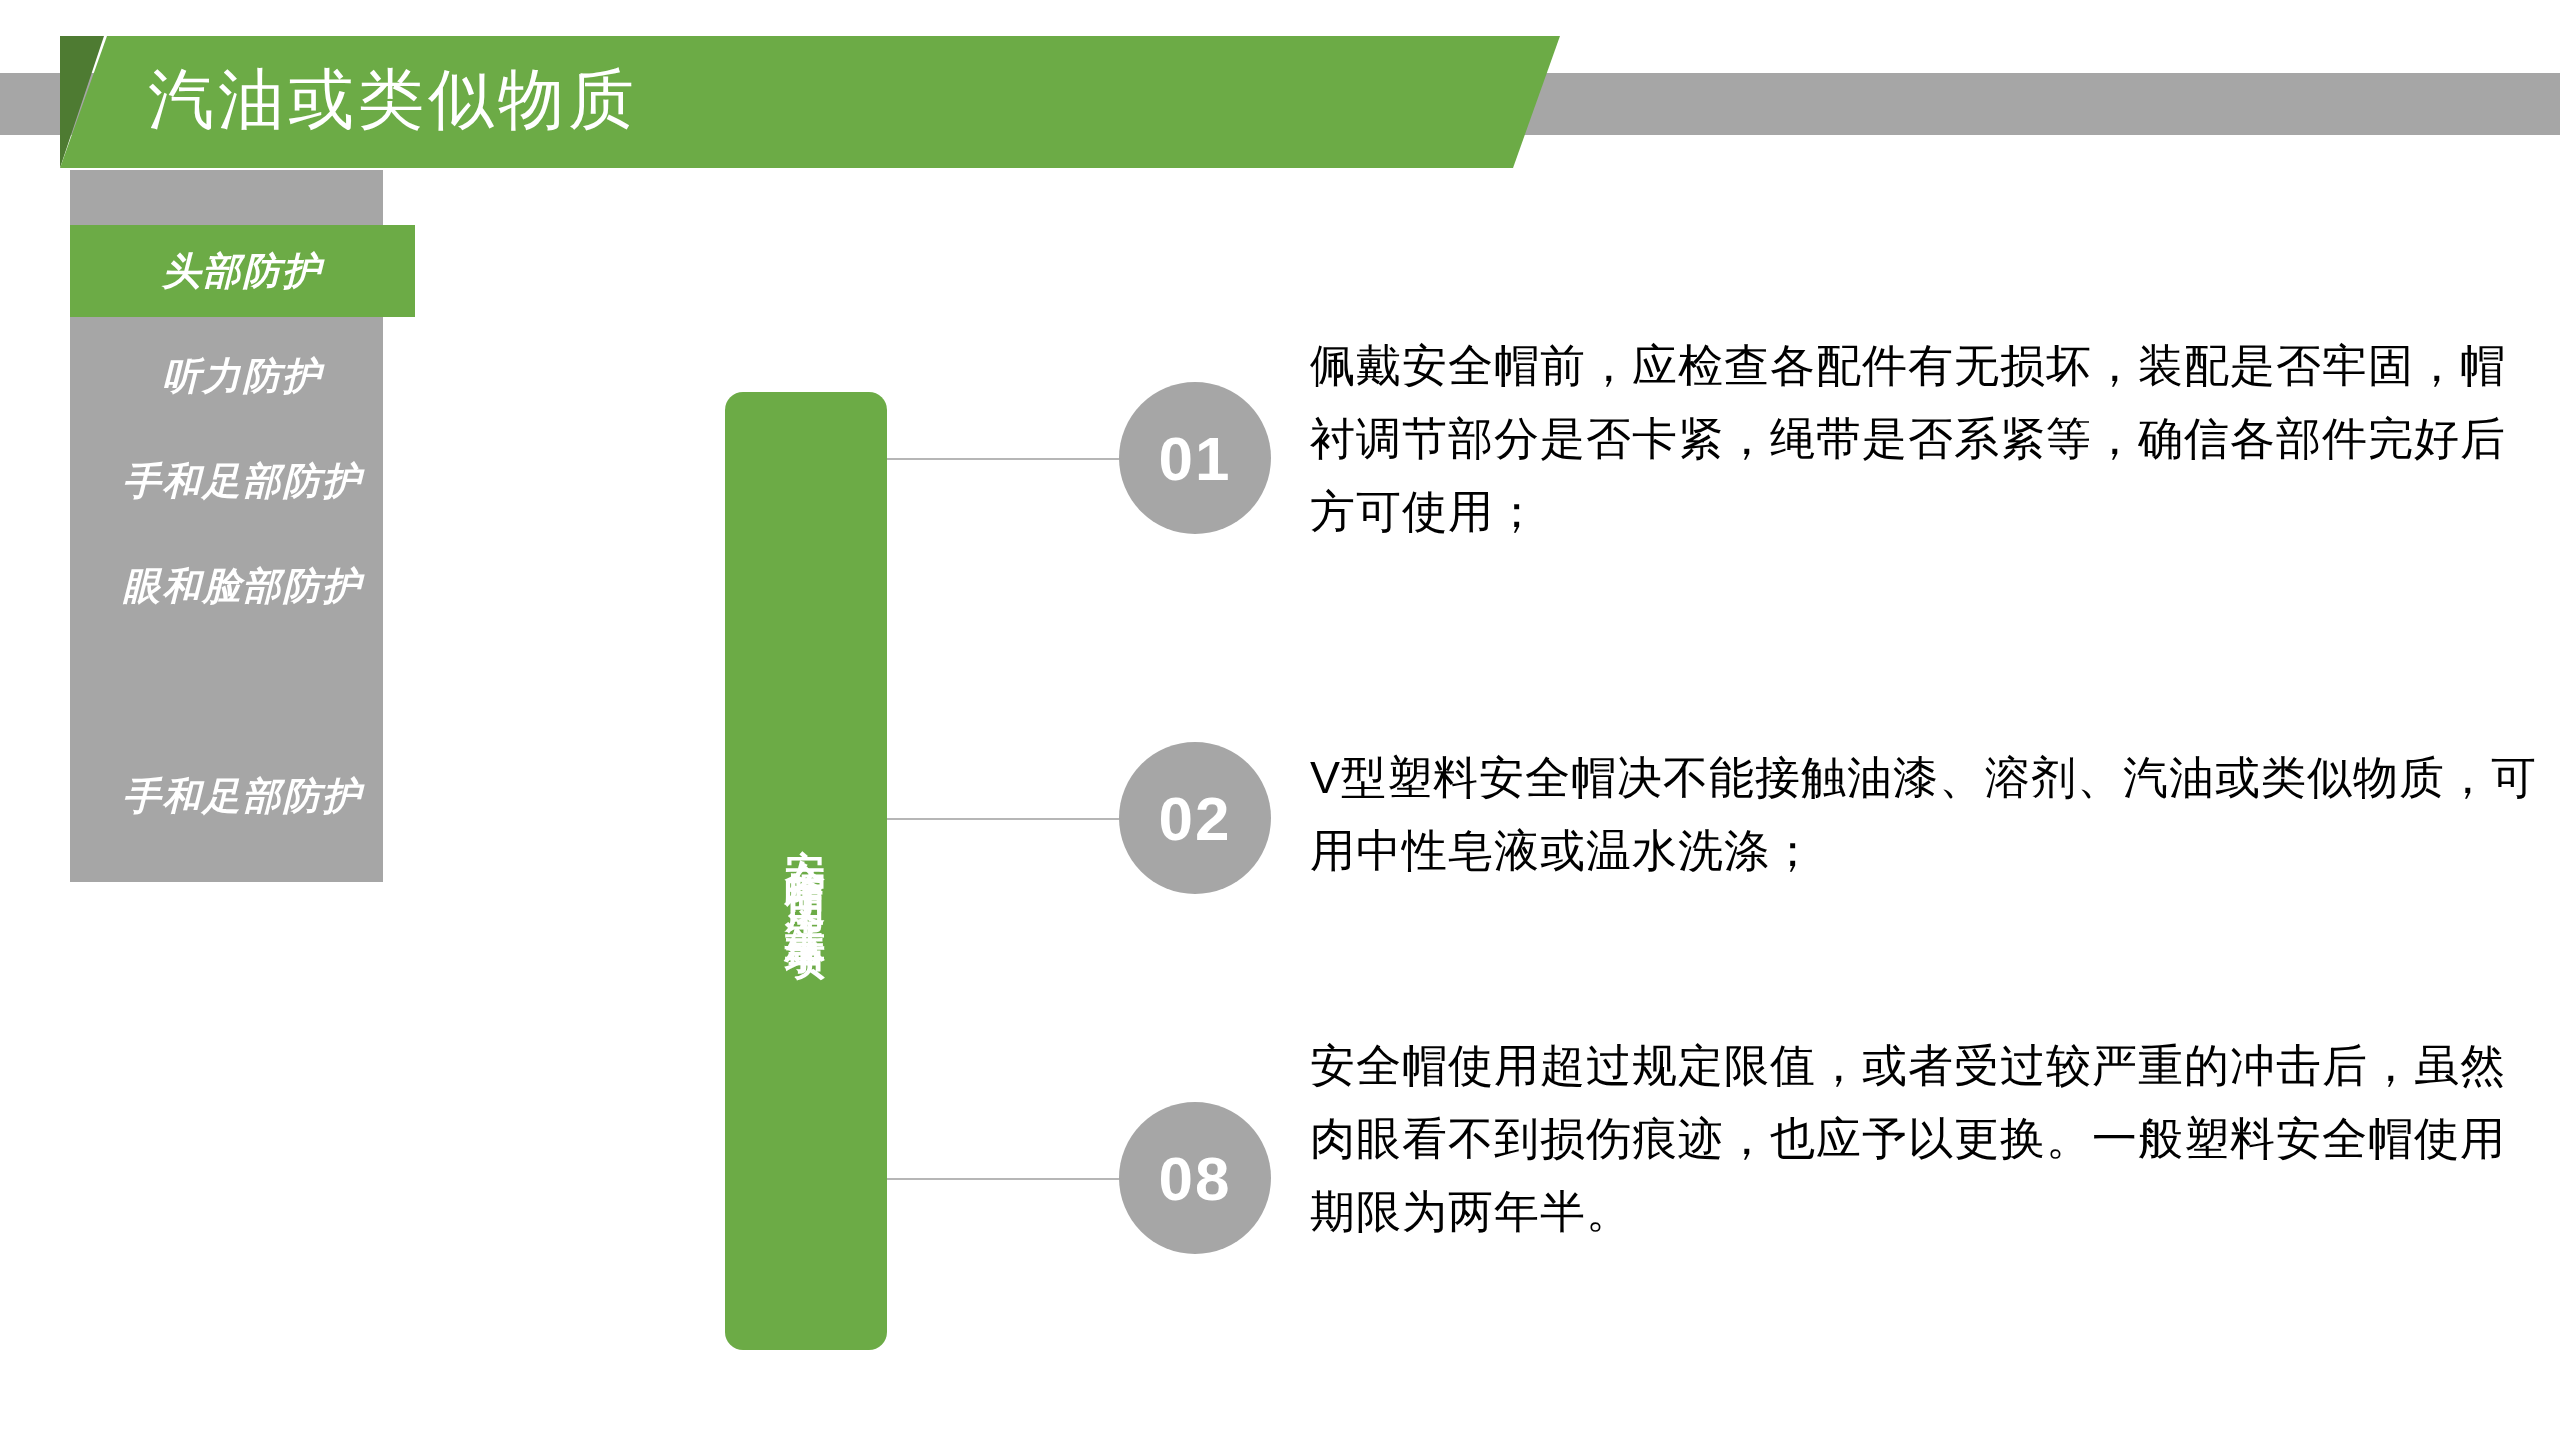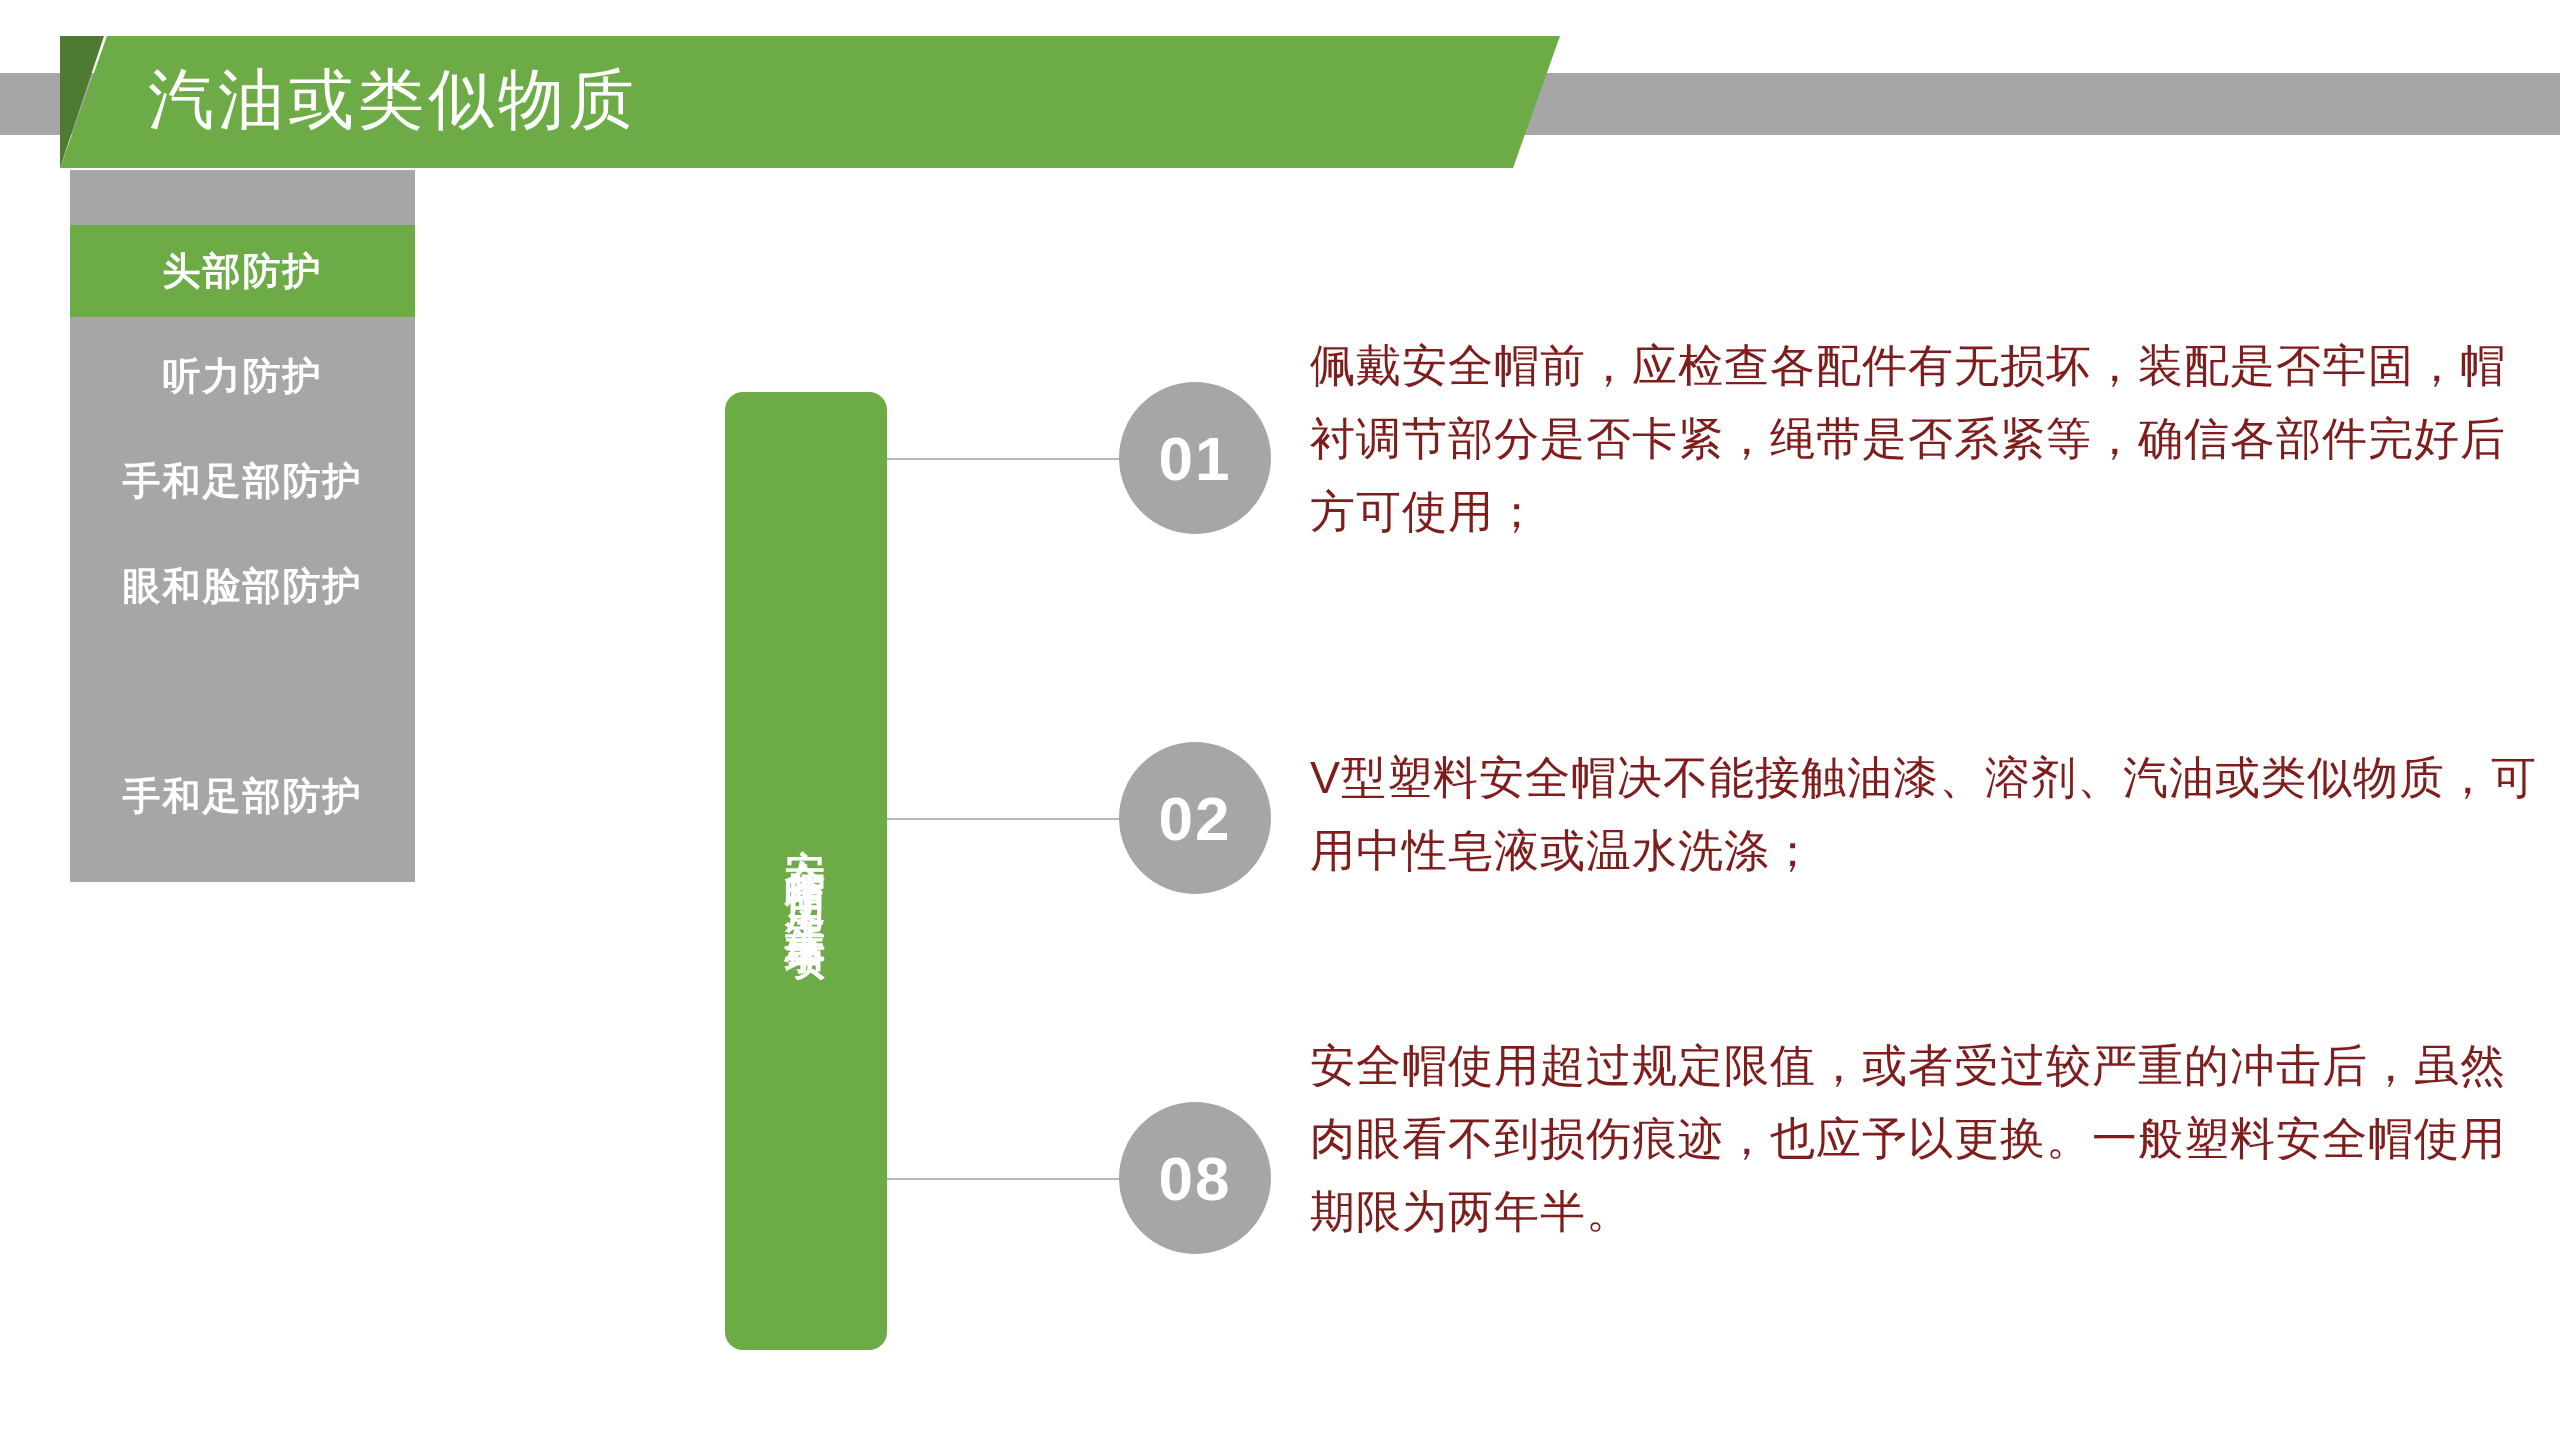--- a/index.html
+++ b/index.html
@@ -19,21 +19,21 @@
     border-top:132px solid #4e7b32;}
   #ribbon-face{position:absolute;left:60px;top:36px;width:1500px;height:132px;
     background:#6cab46;
     clip-path:polygon(47px 0px, 1500px 0px, 1453px 132px, 0px 132px);}
   #banner-title{position:absolute;left:148px;top:52px;width:1200px;height:96px;
     display:flex;align-items:center;
     font-family:"Liberation Serif","DejaVu Serif",serif;
     font-size:66px;color:#ffffff;letter-spacing:4px;white-space:nowrap;}
 
   
-  #sidebar{position:absolute;left:70px;top:170px;width:345px;height:712px;background:#a6a6a6;}
+  #sidebar{position:absolute;left:70px;top:170px;width:313px;height:712px;background:#a6a6a6;font-style:italic;}
   .side-item{position:absolute;left:0;width:345px;height:92px;
     display:flex;align-items:center;justify-content:center;
     font-size:38px;font-weight:bold;color:#ffffff;letter-spacing:2px;white-space:nowrap;}
   .side-item.active{background:#6cab46;}
   #side-0{top:55px;}
   #side-1{top:160px;}
   #side-2{top:265px;}
   #side-3{top:370px;text-align:right;}
   #side-4{top:475px;}
   #side-5{top:580px;}
@@ -55,21 +55,21 @@
   
   .num-circle{position:absolute;width:152px;height:152px;border-radius:50%;
     background:#a6a6a6;display:flex;align-items:center;justify-content:center;
     font-size:62px;font-weight:bold;color:#ffffff;letter-spacing:2px;}
   #circle-0{left:1119px;top:382px;}
   #circle-1{left:1119px;top:742px;}
   #circle-2{left:1119px;top:1102px;}
 
   
   .body-text{position:absolute;left:1310px;width:1240px;
-    font-size:45px;color:#7f1d1d;line-height:1.62;letter-spacing:1px;}
+    font-size:45px;color:#000000;line-height:1.62;letter-spacing:1px;}
   #text-0{top:330px;}
   #text-1{top:742px;}
   #text-2{top:1030px;}
 </style>
 </head>
 <body>
 
 <div id="header-band"></div>
 <div id="fold-left" class="fold"></div>
 <div id="fold-right" class="fold"></div>

